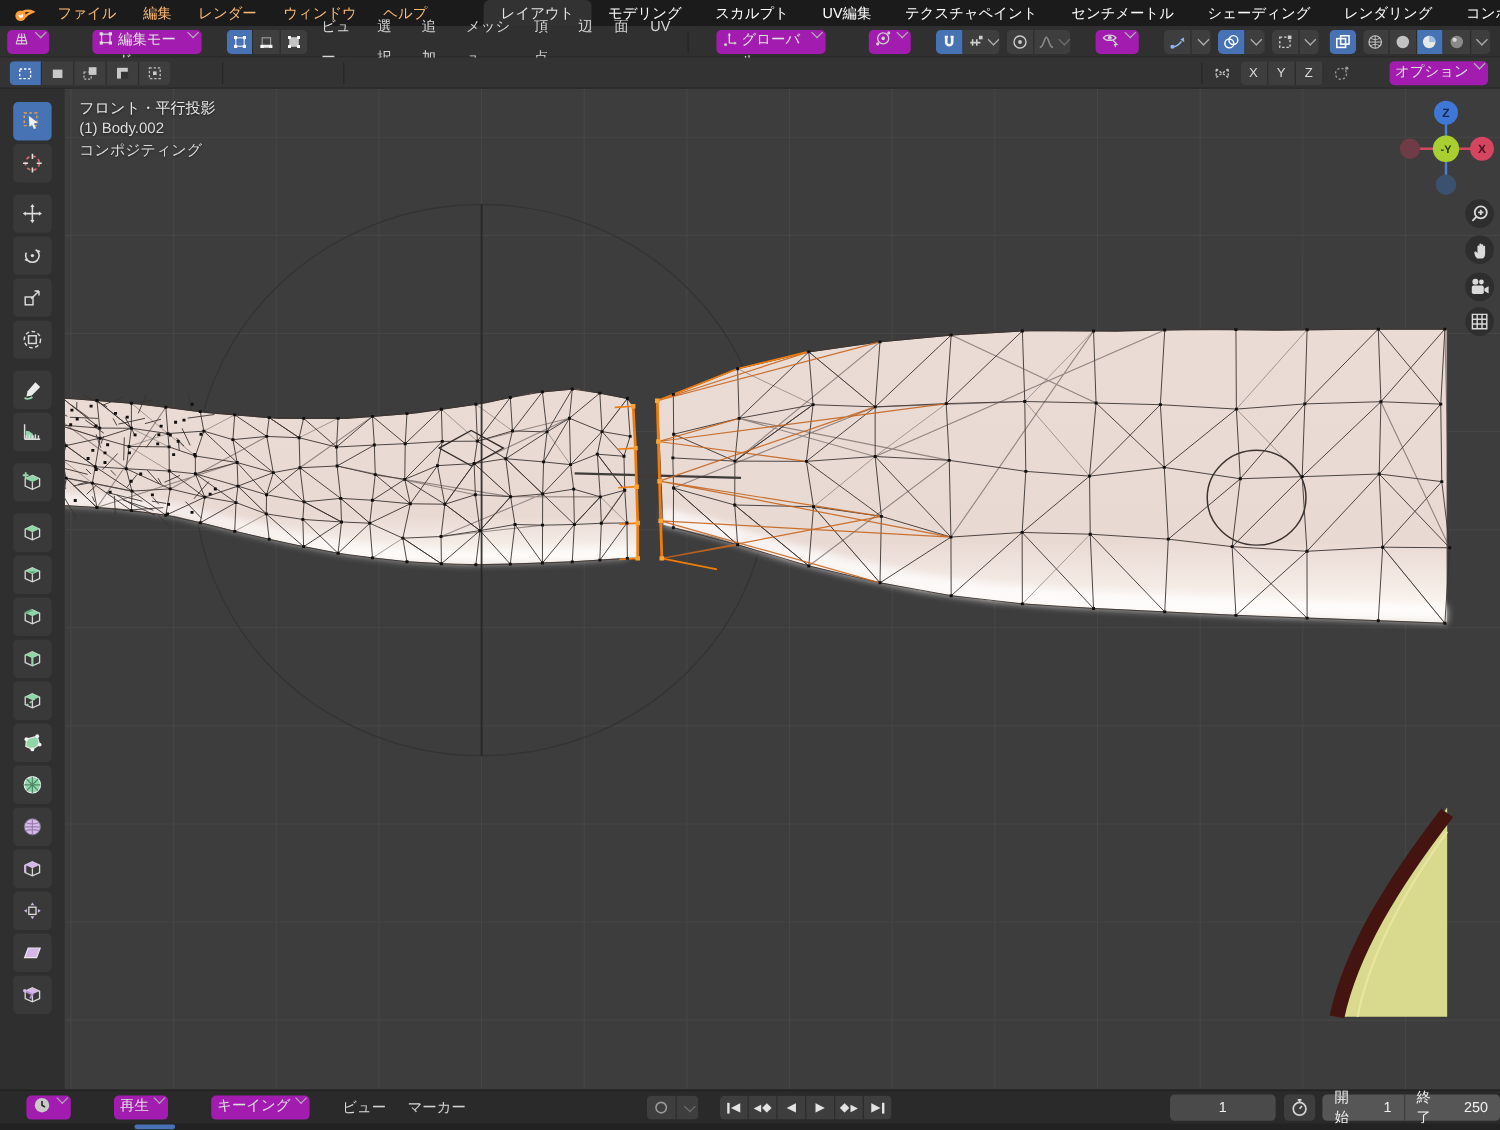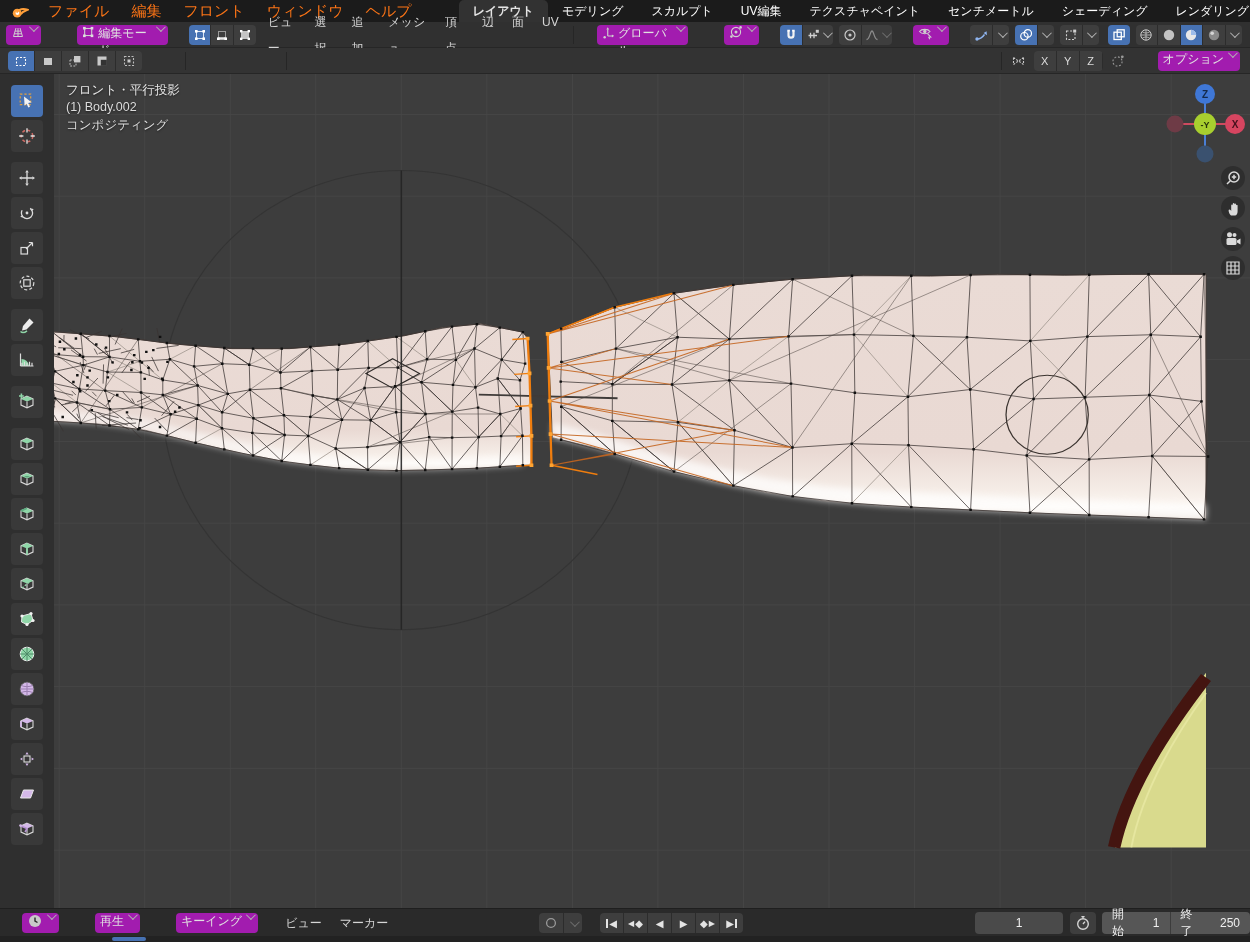--- a/index.html
+++ b/index.html
@@ -2,24 +2,24 @@
 <html><head>
 <meta charset="utf-8">
 <style>
   html,body{margin:0;padding:0;background:#111;}
   #app{position:relative;width:1250px;height:942px;overflow:hidden;background:#3d3d3d;
        font-family:"Liberation Sans","DejaVu Sans",sans-serif;color:#d8d8d8;user-select:none;}
   
   #topbar{position:absolute;left:0;top:0;width:1250px;height:22px;background:#1b1b1b;
           display:flex;align-items:center;white-space:nowrap;overflow:hidden;}
   #logo{display:flex;align-items:center;padding:0 8px 0 10px;}
-  .tmenu{font-size:15px;color:#f97316;padding:0 11px;line-height:22px;cursor:default;}
+  .tmenu{font-size:12px;color:#fdba74;padding:0 11px;line-height:22px;cursor:default;}
   #tabs{display:flex;margin-left:36px;height:22px;align-items:flex-end;}
   .tab{font-size:12px;color:#ffffff;padding:3px 14px 3px 14px;border-radius:5px 5px 0 0;line-height:16px;}
-  .tab.active{background:#323232;color:#e4e4e4;font-weight:bold;}
+  .tab.active{background:#323232;color:#e4e4e4;}
   
   #row2{position:absolute;left:0;top:22px;width:1250px;height:26px;background:#303030;
         display:flex;align-items:center;border-bottom:1px solid #262626;box-sizing:border-box;}
   #row3{position:absolute;left:0;top:48px;width:1250px;height:26px;background:#333333;
         display:flex;align-items:center;border-bottom:1px solid #262626;box-sizing:border-box;}
   .widget{display:flex;background:#a21caf;border-radius:4px;height:20px;
           padding:0 5px;margin:0 18px;gap:4px;}
   .wlabel{font-size:12px;color:#e0e0e0;}
   .chev{width:6px;height:6px;border-right:1.4px solid #b0b0b0;border-bottom:1.4px solid #b0b0b0;
         transform:rotate(45deg) translateY(-2px);flex:0 0 auto;}
@@ -78,21 +78,21 @@
 <div id="app">
 
   <div id="topbar">
     <span id="logo">
       <svg width="19" height="15" viewBox="0 0 19 15">
           <circle cx="7.2" cy="9.2" r="4.4" fill="#ff9f3a"></circle>
           <circle cx="7.4" cy="9" r="1.9" fill="#fff"></circle>
           <path d="M6.5 8.5 C8.5 4.8 13.5 4.2 17.5 5.8 C14.5 7.2 12.5 7.6 10.8 10.2" fill="none" stroke="#ff9f3a" stroke-width="2"></path>
         </svg>
     </span>
-    <span id="tb-menus"><span class="tmenu">ファイル</span><span class="tmenu">編集</span><span class="tmenu">フロント</span><span class="tmenu">ウィンドウ</span><span class="tmenu">ヘルプ</span></span>
+    <span id="tb-menus"><span class="tmenu">ファイル</span><span class="tmenu">編集</span><span class="tmenu">レンダー</span><span class="tmenu">ウィンドウ</span><span class="tmenu">ヘルプ</span></span>
     <div id="tabs">
         <div class="tab active"><span>レイアウト</span></div>
         <div class="tab"><span>モデリング</span></div>
         <div class="tab"><span>スカルプト</span></div>
         <div class="tab"><span>UV編集</span></div>
         <div class="tab"><span>テクスチャペイント</span></div>
         <div class="tab"><span>センチメートル</span></div>
         <div class="tab"><span>シェーディング</span></div>
         <div class="tab"><span>レンダリング</span></div>
         <div class="tab"><span>コンポジティング</span></div>

